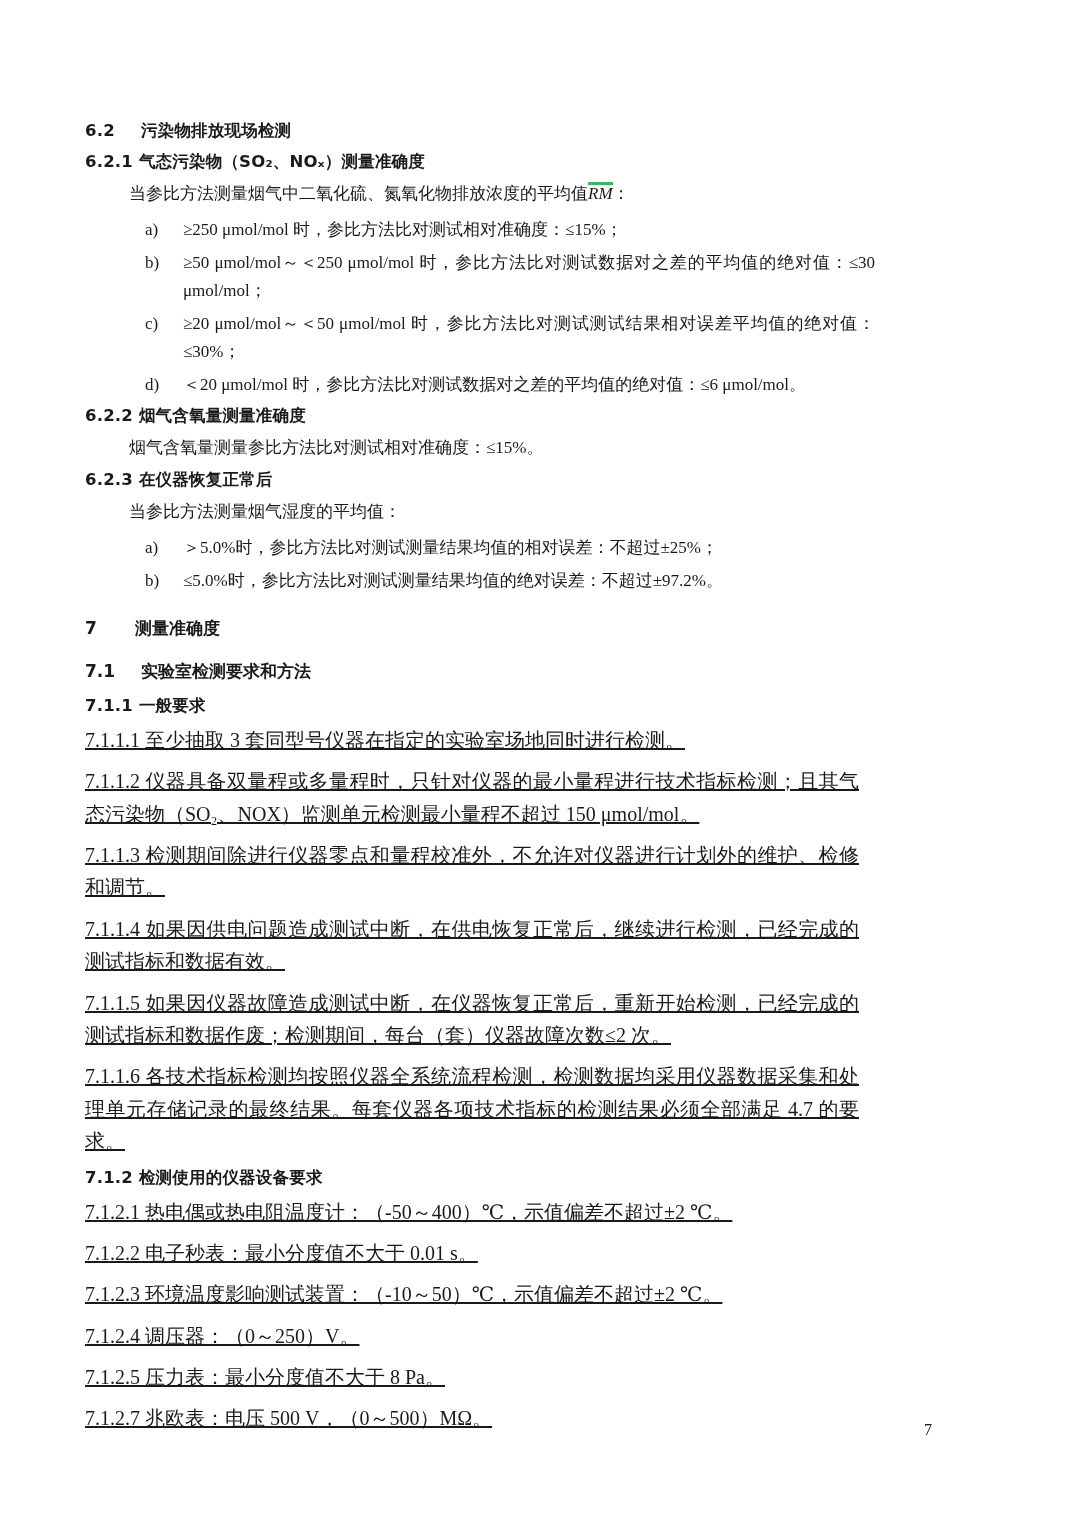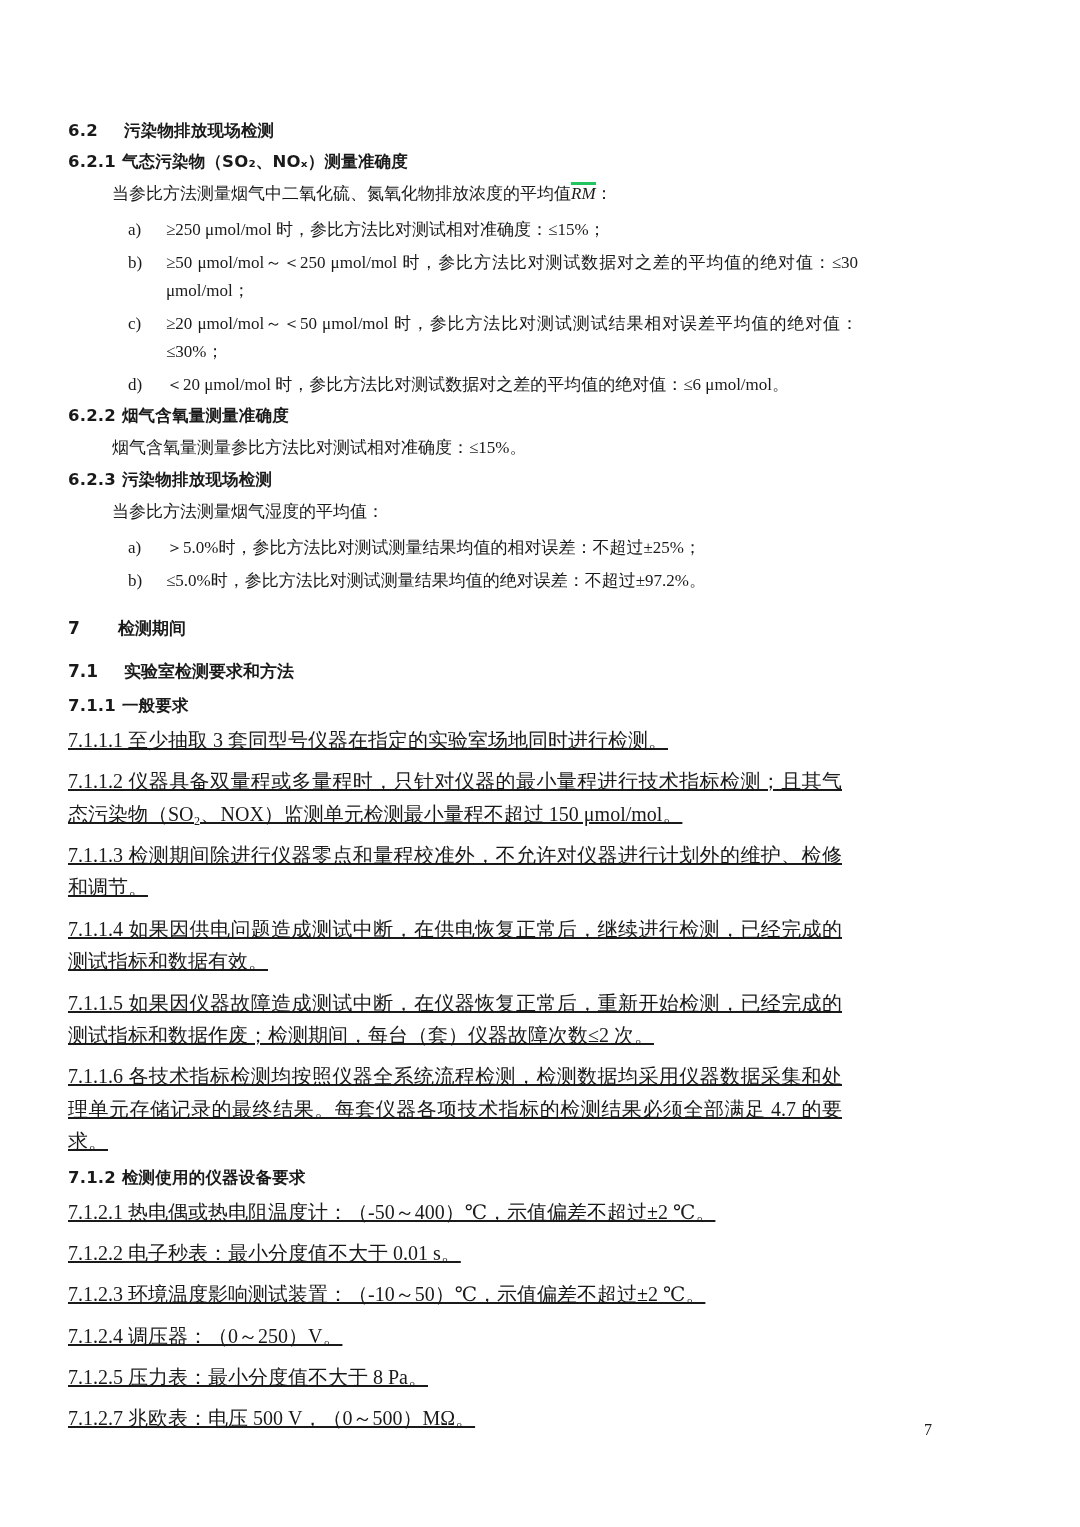--- a/index.html
+++ b/index.html
@@ -13,21 +13,21 @@
     position: relative;
     font-family: "Liberation Serif", "DejaVu Serif", serif;
     color: #1a1a1a;
   }
   .page {
     position: absolute;
     top: 0; left: 0;
     width: 1080px;
     height: 1527px;
     box-sizing: border-box;
-    padding: 120px 148px 60px 68px;
+    padding: 120px 148px 60px 85px;
   }
   .content {
     width: 790px;
   }
   
   .h2 {
     font-family: "DejaVu Sans", "Liberation Sans", sans-serif;
     font-weight: bold;
     font-size: 16.5px;
     margin: 0 0 9px 0;
@@ -136,34 +136,34 @@
       <span class="lbl">d)</span>
       <span class="ltxt">＜20 μmol/mol 时，参比方法比对测试数据对之差的平均值的绝对值：≤6 μmol/mol。</span>
     </div>
 
     <div class="h3">
       <span>6.2.2 烟气含氧量测量准确度</span>
     </div>
     <p class="indent">烟气含氧量测量参比方法比对测试相对准确度：≤15%。</p>
 
     <div class="h3">
-      <span>6.2.3 污染物排放现场检测</span>
+      <span>6.2.3 在仪器恢复正常后</span>
     </div>
     <p class="indent">当参比方法测量烟气湿度的平均值：</p>
     <div class="litem">
       <span class="lbl">a)</span>
       <span class="ltxt">＞5.0%时，参比方法比对测试测量结果均值的相对误差：不超过±25%；</span>
     </div>
     <div class="litem">
       <span class="lbl">b)</span>
       <span class="ltxt">≤5.0%时，参比方法比对测试测量结果均值的绝对误差：不超过±97.2%。</span>
     </div>
 
     <div class="h1">
-      <span class="num">7</span><span>检测期间</span>
+      <span class="num">7</span><span>测量准确度</span>
     </div>
 
     <div class="h2b">
       <span class="num">7.1</span><span>实验室检测要求和方法</span>
     </div>
 
     <div class="h3">
       <span>7.1.1 一般要求</span>
     </div>
     <p class="flush">7.1.1.1 至少抽取 3 套同型号仪器在指定的实验室场地同时进行检测。</p>

